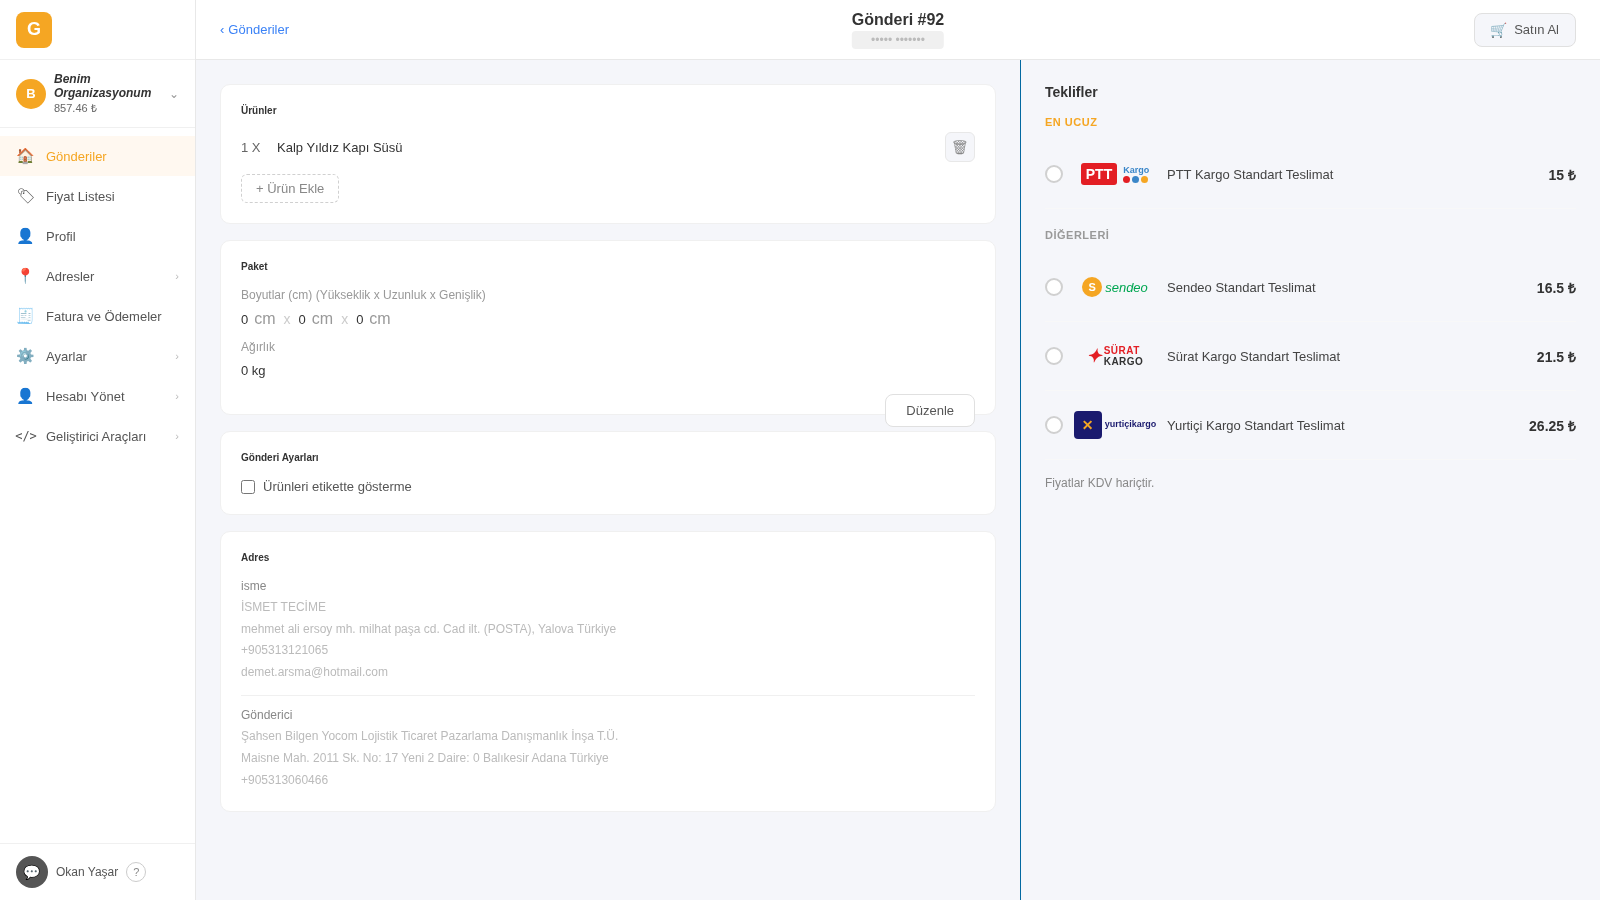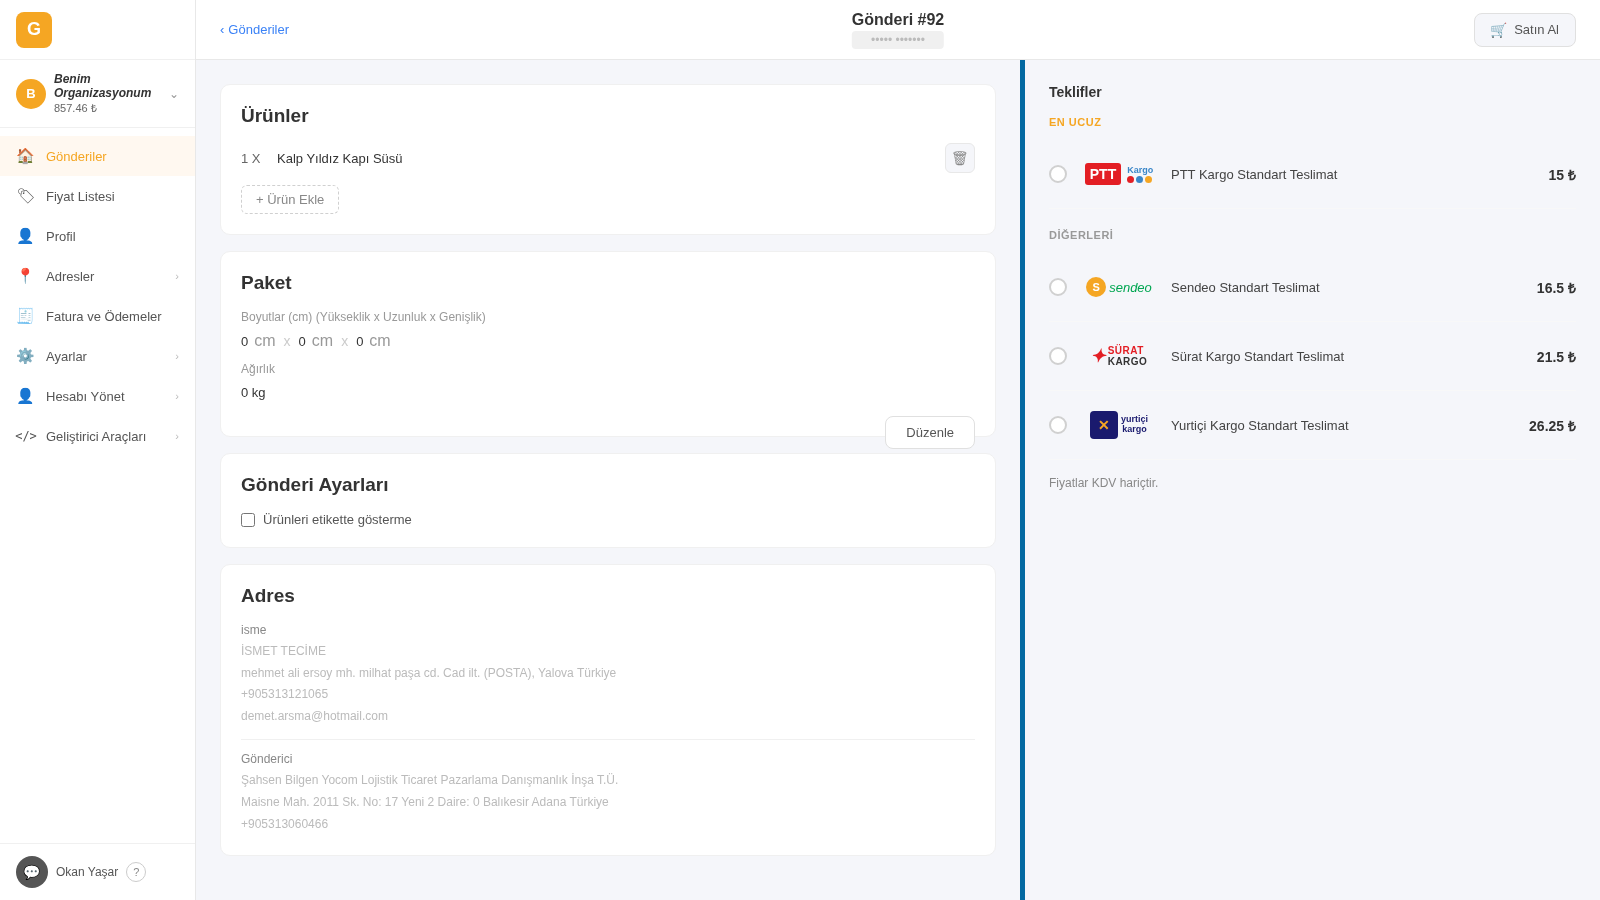--- a/index.html
+++ b/index.html
@@ -44,25 +44,25 @@
     .btn-buy { background: #f5f6fa; border: 1px solid #e0e0e0; border-radius: 8px; padding: 8px 16px; font-size: 13px; color: #555; cursor: pointer; display: flex; align-items: center; gap: 6px; }
     .btn-buy .cart-icon { font-size: 14px; }
 
     
     .content { flex: 1; overflow-y: auto; display: flex; gap: 0; }
 
     
     .left-panel { flex: 1; padding: 24px; overflow-y: auto; }
 
     
-    .right-panel { width: 580px; padding: 24px; border-left: 5px solid #0369a1; overflow-y: auto; flex-shrink: 0; }
+    .right-panel { width: 580px; padding: 24px; border-left: 1px solid #0369a1; overflow-y: auto; flex-shrink: 0; }
 
     
     .section { background: #fff; border-radius: 10px; padding: 20px; margin-bottom: 16px; border: 1px solid #f0f0f0; }
-    .section-title { font-size: 19px; font-weight: 600; color: #333; margin-bottom: 16px; }
+    .section-title { font-size: 10px; font-weight: 600; color: #333; margin-bottom: 16px; }
 
     
     .product-row { display: flex; align-items: center; gap: 12px; margin-bottom: 12px; }
     .product-qty { font-size: 13px; color: #666; min-width: 24px; }
     .product-name { font-size: 13px; color: #333; flex: 1; }
     .delete-btn { width: 30px; height: 30px; background: #f5f6fa; border: 1px solid #e8e8e8; border-radius: 6px; display: flex; align-items: center; justify-content: center; cursor: pointer; color: #888; font-size: 14px; }
     .add-product-btn { background: #fff; border: 1px dashed #d0d0d0; border-radius: 6px; padding: 6px 14px; font-size: 13px; color: #888; cursor: pointer; display: inline-flex; align-items: center; gap: 4px; }
 
     
     .package-label { font-size: 12px; color: #999; margin-bottom: 8px; }
@@ -317,21 +317,21 @@
           <span class="offer-price">21.5 ₺</span>
         </div>
 
         <div class="offer-item">
           <div class="offer-radio"></div>
           <div class="offer-logo">
             <div style="display:flex;align-items:center;gap:3px;">
               <div style="width:28px;height:28px;background:#1a1a6e;border-radius:4px;display:flex;align-items:center;justify-content:center;">
                 <span style="color:#f5a623;font-size:14px;font-weight:900;">✕</span>
               </div>
-              <div style="display:flex;flex-direction:column;line-height:1.1;align-items:center;">
+              <div style="display:flex;flex-direction:row;line-height:1.1;align-items:center;">
                 <span style="font-size:9px;font-weight:800;color:#1a1a6e;">yurtiçi</span>
                 <span style="font-size:9px;font-weight:800;color:#1a1a6e;">kargo</span>
               </div>
             </div>
           </div>
           <span class="offer-name">Yurtiçi Kargo Standart Teslimat</span>
           <span class="offer-price">26.25 ₺</span>
         </div>
 
         <div class="kdv-note">Fiyatlar KDV hariçtir.</div>

